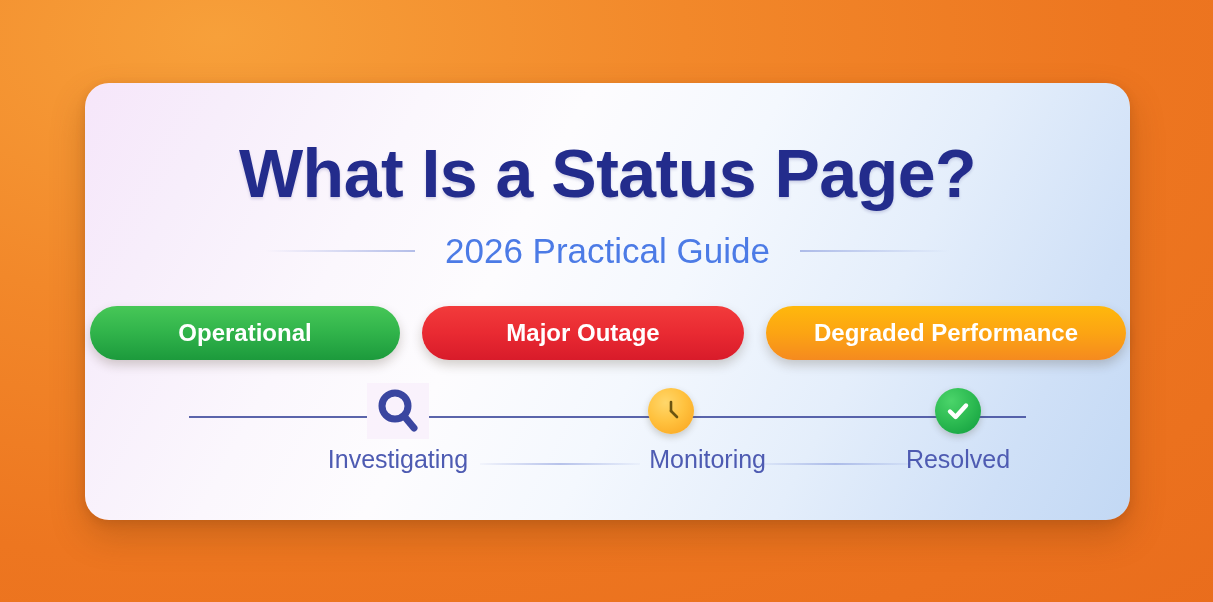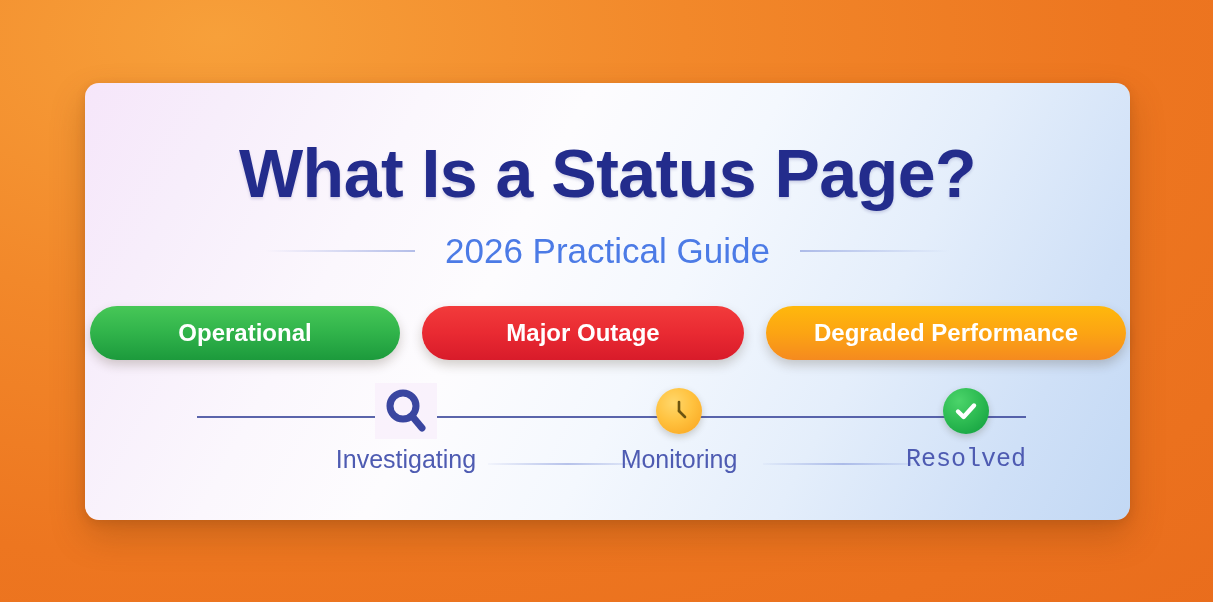--- a/index.html
+++ b/index.html
@@ -22,21 +22,21 @@
     overflow: hidden;
   }
 
   
   #card {
     position: absolute;
     left: 85px;
     top: 83px;
     width: 1045px;
     height: 437px;
-    border-radius: 14px;
+    border-radius: 24px;
     background:
       linear-gradient(118deg,
         #F6E6FA 0%,
         #F7EEFB 12%,
         #FBF7FD 27%,
         #FDFCFE 40%,
         #F4F8FE 55%,
         #E4EEFB 72%,
         #CFE0F7 88%,
         #C2D8F4 100%);
@@ -125,21 +125,21 @@
     min-width: 292px;
   }
   .pill.outage {
     background: linear-gradient(180deg, #F23B3B 0%, #E92A32 50%, #D81B2A 100%);
     min-width: 254px;
   }
 
   
   #timeline {
     position: absolute;
-    left: 8px;
+    left: 0;
     right: 0;
     top: 300px;
     height: 120px;
   }
   .track {
     position: absolute;
     left: 104px;
     right: 104px;
     top: 33px;
     height: 2px;
@@ -235,33 +235,33 @@
         <div class="step-icon">
           <span class="icon-mask" style="background:linear-gradient(118deg,#FAF2FC 0%,#F9F2FC 100%);"></span>
           <svg width="56" height="56" viewBox="0 0 56 56" style="position:relative;">
             <circle cx="25" cy="23" r="13" fill="none" stroke="#3A46A0" stroke-width="7"></circle>
             <line x1="34" y1="33" x2="44" y2="45" stroke="#3A46A0" stroke-width="7" stroke-linecap="round"></line>
           </svg>
         </div>
         <div class="step-label">Investigating</div>
       </div>
 
-      <div class="step" style="left:586px;">
+      <div class="step" style="left:586px;text-align:right;">
         <div class="step-icon">
           <div class="icon-badge clock">
             <svg width="30" height="30" viewBox="0 0 30 30">
               <line x1="15" y1="15" x2="15" y2="6" stroke="#6B5410" stroke-width="2.6" stroke-linecap="round"></line>
               <line x1="15" y1="15" x2="21" y2="21" stroke="#6B5410" stroke-width="2.6" stroke-linecap="round"></line>
             </svg>
           </div>
         </div>
         <div class="step-label">Monitoring</div>
       </div>
 
-      <div class="step" style="left:873px;font-family:Liberation Mono, monospace;">
+      <div class="step" style="left:873px;">
         <div class="step-icon">
           <div class="icon-badge check">
             <svg width="30" height="30" viewBox="0 0 30 30">
               <polyline points="7,15.5 12.6,21 23,9.5" fill="none" stroke="#FFFFFF" stroke-width="4.4" stroke-linecap="round" stroke-linejoin="round"></polyline>
             </svg>
           </div>
         </div>
         <div class="step-label">Resolved</div>
       </div>
 

